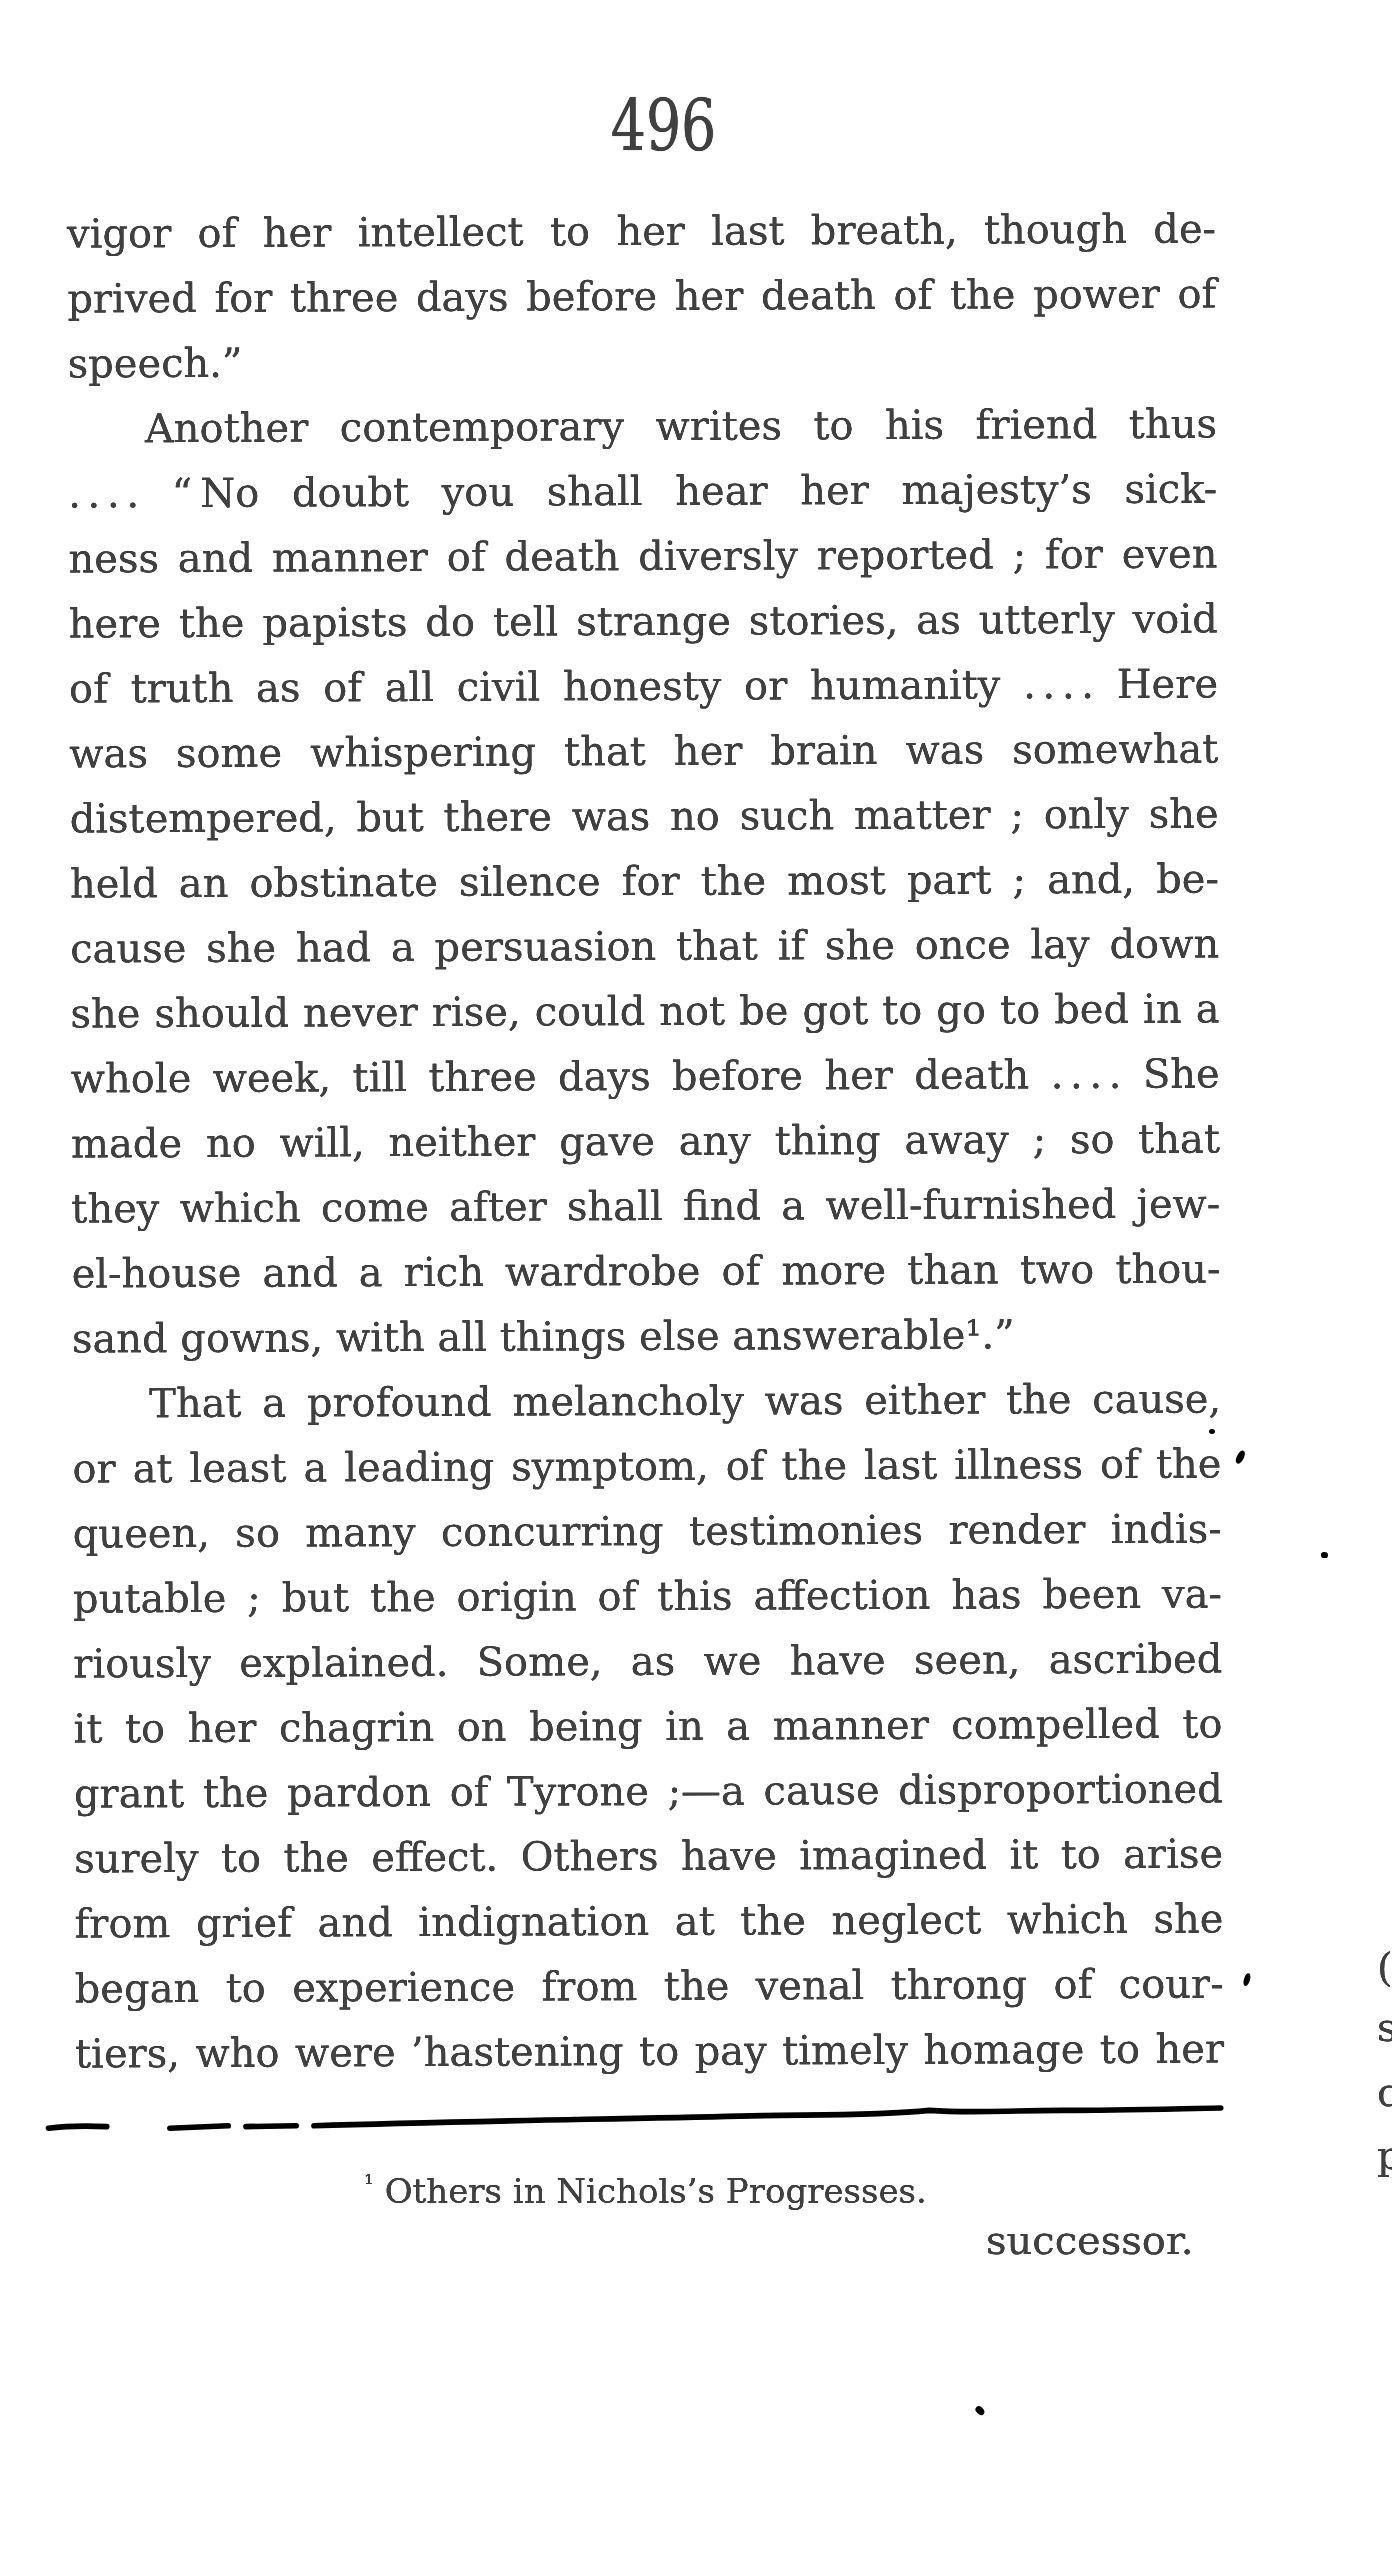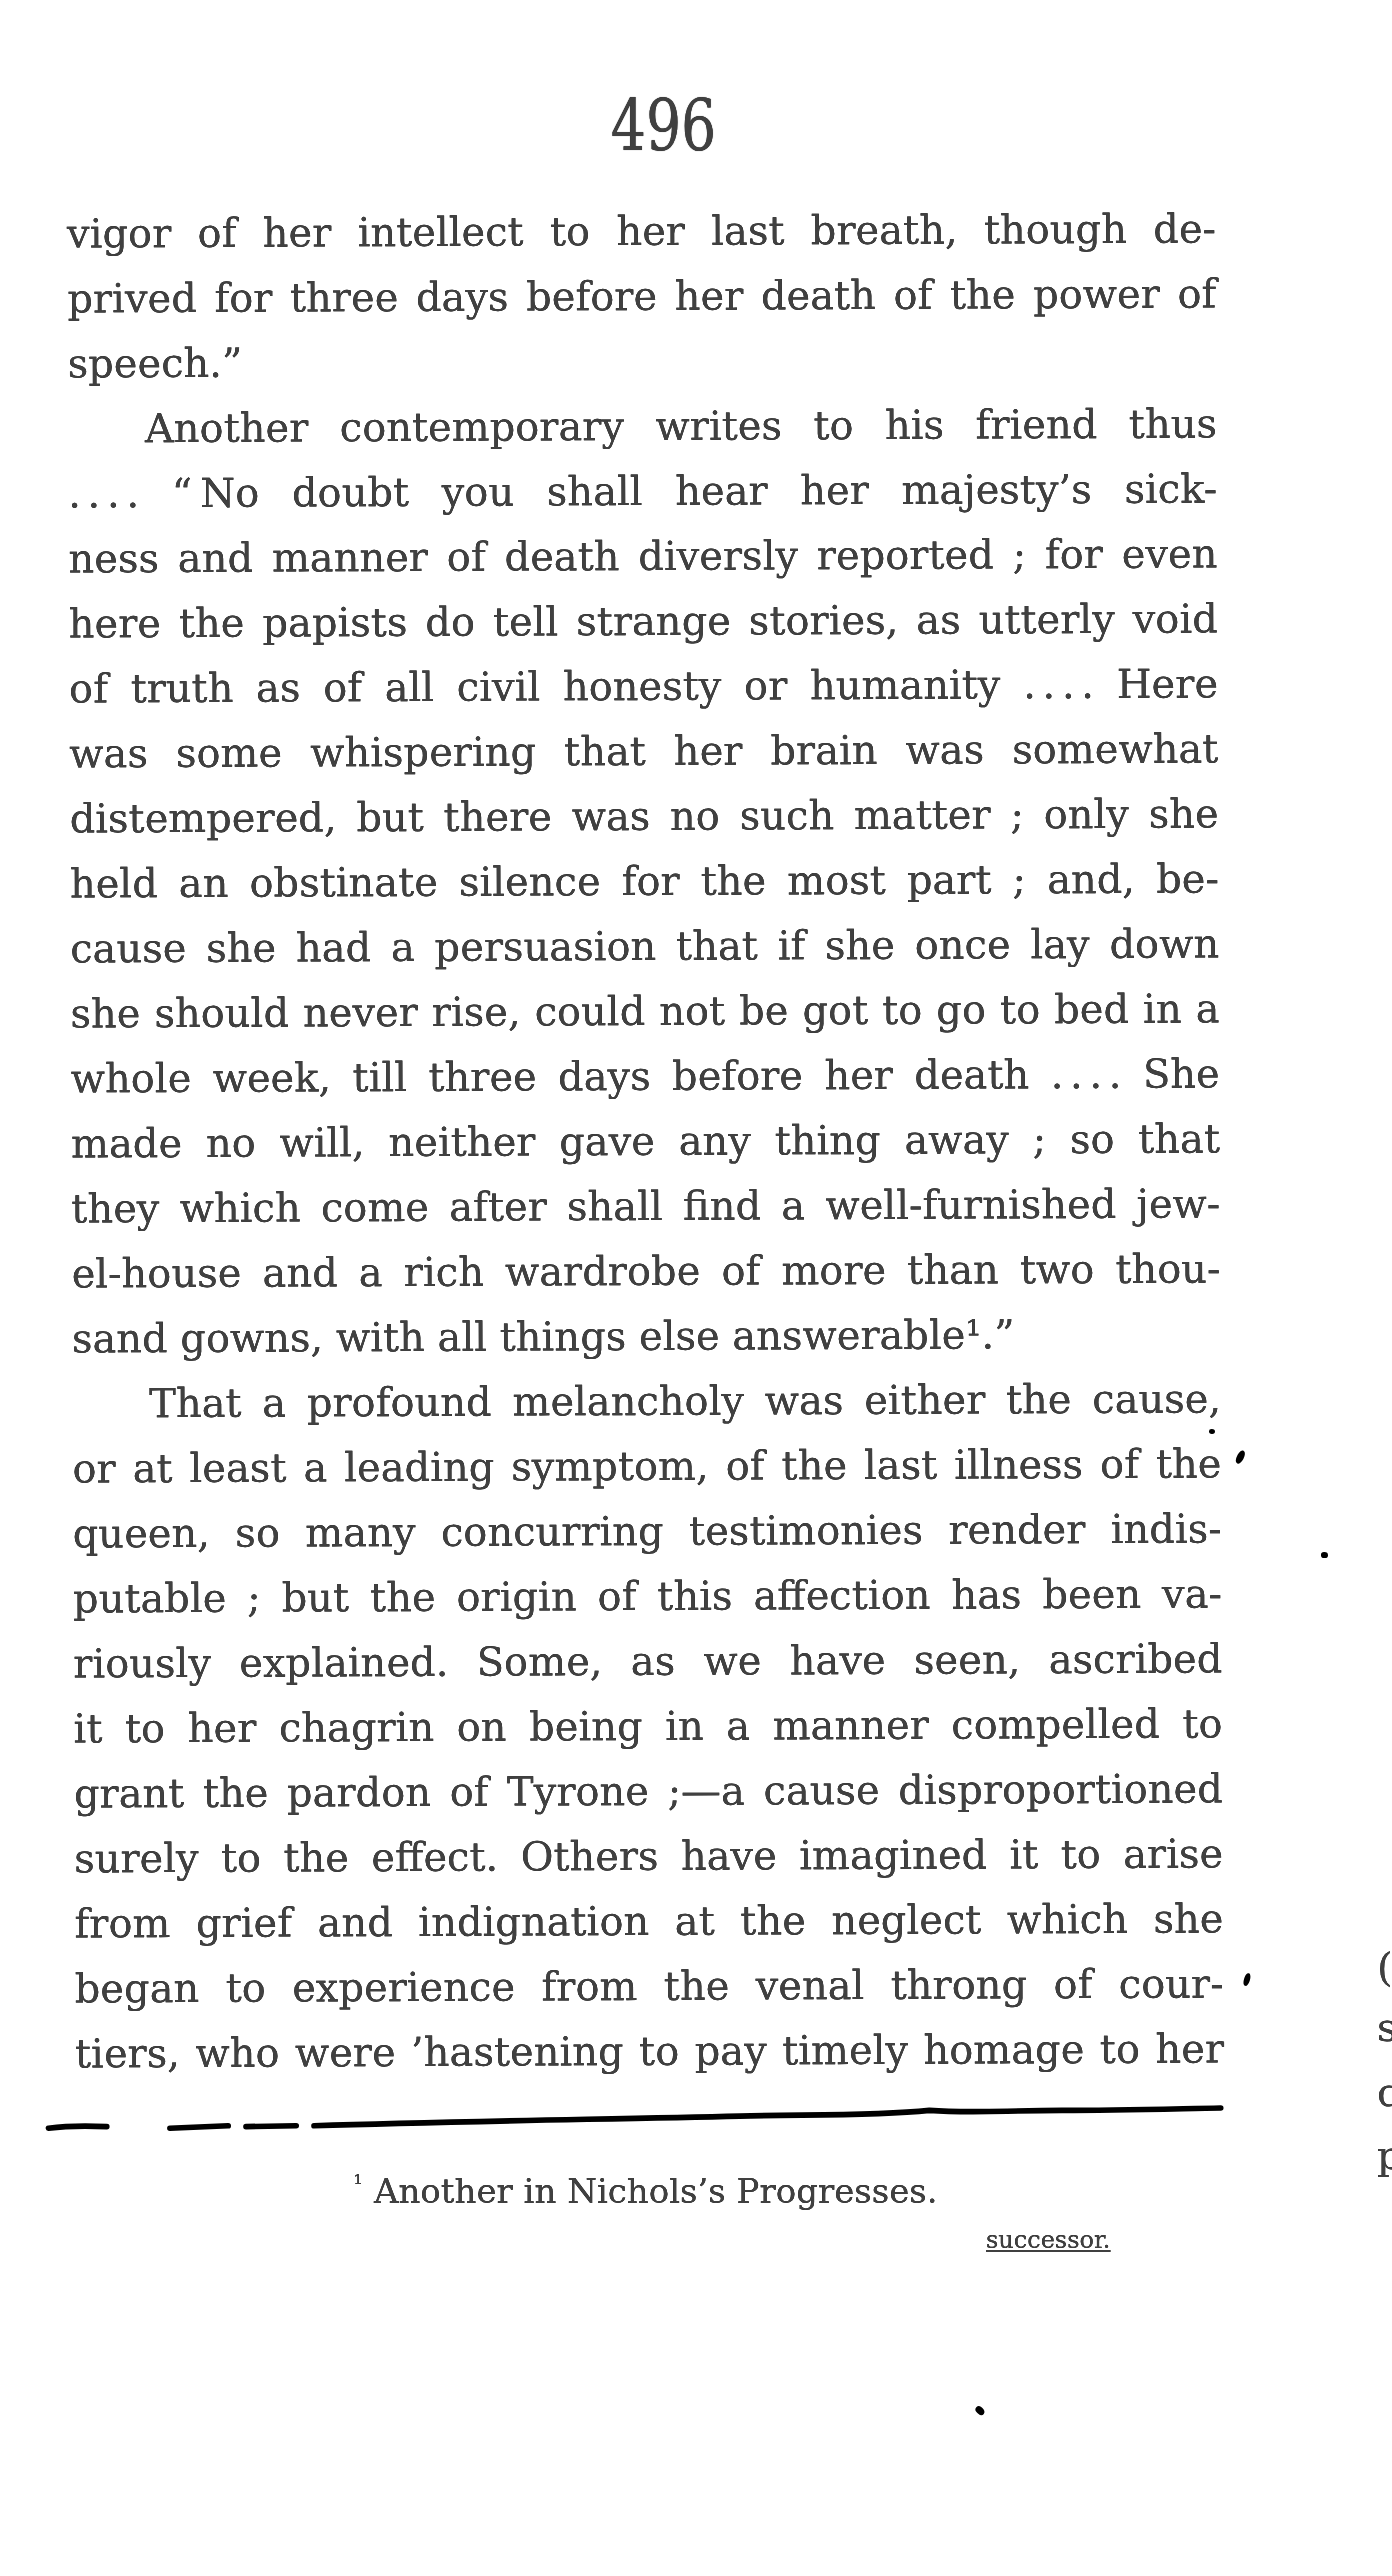--- a/index.html
+++ b/index.html
@@ -73,24 +73,23 @@
   .fn-marker {
     font-size: 23px;
     vertical-align: 11.3px;
     padding-right: 11.3px;
   }
   
   .catchword {
     position: absolute;
     left: 986px;
     top: 2216px;
-    font-size: 24px;
+    font-size: 40px;
     line-height: 49px;
     text-shadow: 0 0 0.5px #000;
-    text-decoration: underline;
   }
   
   .edge-fragment {
     position: absolute;
     left: 1377px;
     width: 16px;
     height: 65px;
     overflow: hidden;
     font-size: 40px;
     line-height: 57px;
@@ -157,21 +156,21 @@
   <svg class="footnote-rule" width="1186" height="39" viewBox="0 0 1465 48" aria-hidden="true">
     <g stroke="#000" stroke-width="7" fill="none" stroke-linecap="round">
       <path d="M8 36 q 30 -4 72 -2"></path>
       <path d="M158 36 l 72 -3"></path>
       <path d="M252 34 l 62 -1"></path>
       <path d="M336 33 C 520 27 700 25 862 21 C 952 19 1028 21 1096 14 C 1150 18 1188 14 1260 14 C 1330 14 1400 12 1456 11"></path>
     </g>
   </svg>
 
   <div class="footnote">
-    <span class="fn-marker">¹</span><span>Another in Nichols’s Progresses.</span>
+    <span class="fn-marker">¹</span><span>Others in Nichols’s Progresses.</span>
   </div>
 
   <div class="catchword">successor.</div>
 
   <span class="edge-fragment ef-1">(</span>
   <span class="edge-fragment ef-2">s</span>
   <span class="edge-fragment ef-3">c</span>
   <span class="edge-fragment ef-4">p</span>
 
   <div class="speck speck-tick-1"></div>

